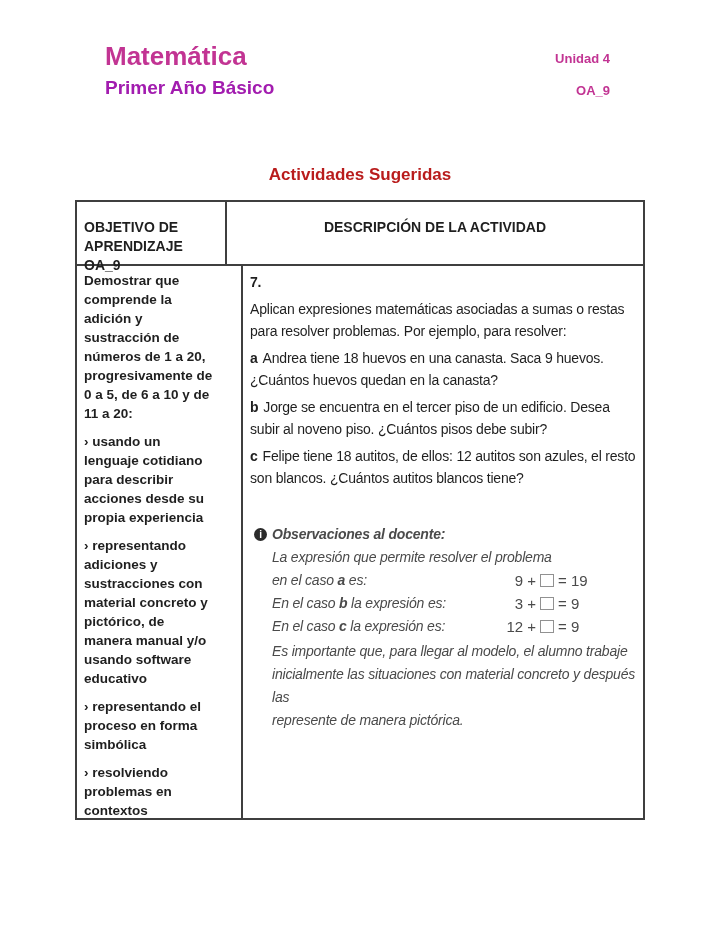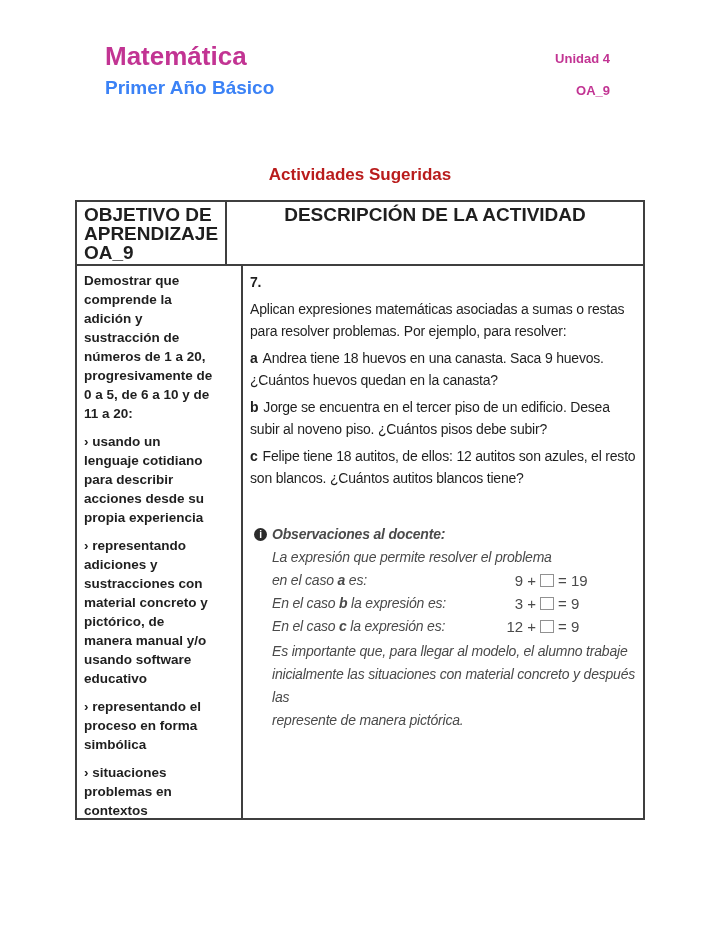--- a/index.html
+++ b/index.html
@@ -15,21 +15,21 @@
 
   
   .doc-header {
     position: absolute; left: 105px; top: 38px; right: 110px;
     display: flex; justify-content: space-between; align-items: flex-start;
   }
   .subject-title {
     color: #c23493; font-weight: bold; font-size: 26px; line-height: 36px;
   }
   .level-subtitle {
-    color: #3b82f6; font-weight: bold; font-size: 19px; line-height: 24px; margin-top: 2px;
+    color: #a21caf; font-weight: bold; font-size: 19px; line-height: 24px; margin-top: 2px;
   }
   .unit-block { text-align: right; padding-top: 10px; }
   .unit-label, .oa-code {
     color: #c23493; font-weight: bold; font-size: 13px; line-height: 22px;
   }
   .oa-code { margin-top: 10px; }
 
   
   .page-title {
     position: absolute; top: 165px; left: 0; width: 720px;
@@ -37,21 +37,21 @@
     margin: 0;
   }
 
   
   .activity-table {
     position: absolute; left: 75px; top: 200px;
     width: 570px; height: 620px;
     border: 2px solid #3f3f3f;
   }
   .thead { display: flex; border-bottom: 2px solid #3f3f3f; height: 64px; }
-  .th { font-weight: bold; font-size: 19px; line-height: 19px; padding: 3px 7px; }
+  .th { font-weight: bold; font-size: 14px; line-height: 19px; padding: 16px 7px; }
   .th-objective { width: 150px; border-right: 2px solid #3f3f3f; white-space: pre-line; }
   .th-description { flex: 1; text-align: center; }
   .tbody { display: flex; height: 552px; }
   .td { overflow: hidden; }
   .td-objective {
     width: 166px; border-right: 2px solid #3f3f3f;
     padding: 5px 7px; font-weight: bold; font-size: 13.5px; line-height: 19px;
   }
   .td-objective p { margin: 0 0 9px; white-space: pre-line; }
   .td-description {
@@ -135,21 +135,21 @@
 adiciones y
 sustracciones con
 material concreto y
 pictórico, de
 manera manual y/o
 usando software
 educativo</p>
         <p>› representando el
 proceso en forma
 simbólica</p>
-        <p>› situaciones
+        <p>› resolviendo
 problemas en
 contextos</p>
       </div>
 
       <div class="td td-description">
         <p class="activity-number">7.</p>
         <p>Aplican expresiones matemáticas asociadas a sumas o restas
 para resolver problemas. Por ejemplo, para resolver:</p>
 
         <p class="problem"><b>a</b><span>Andrea tiene 18 huevos en una canasta. Saca 9 huevos.

